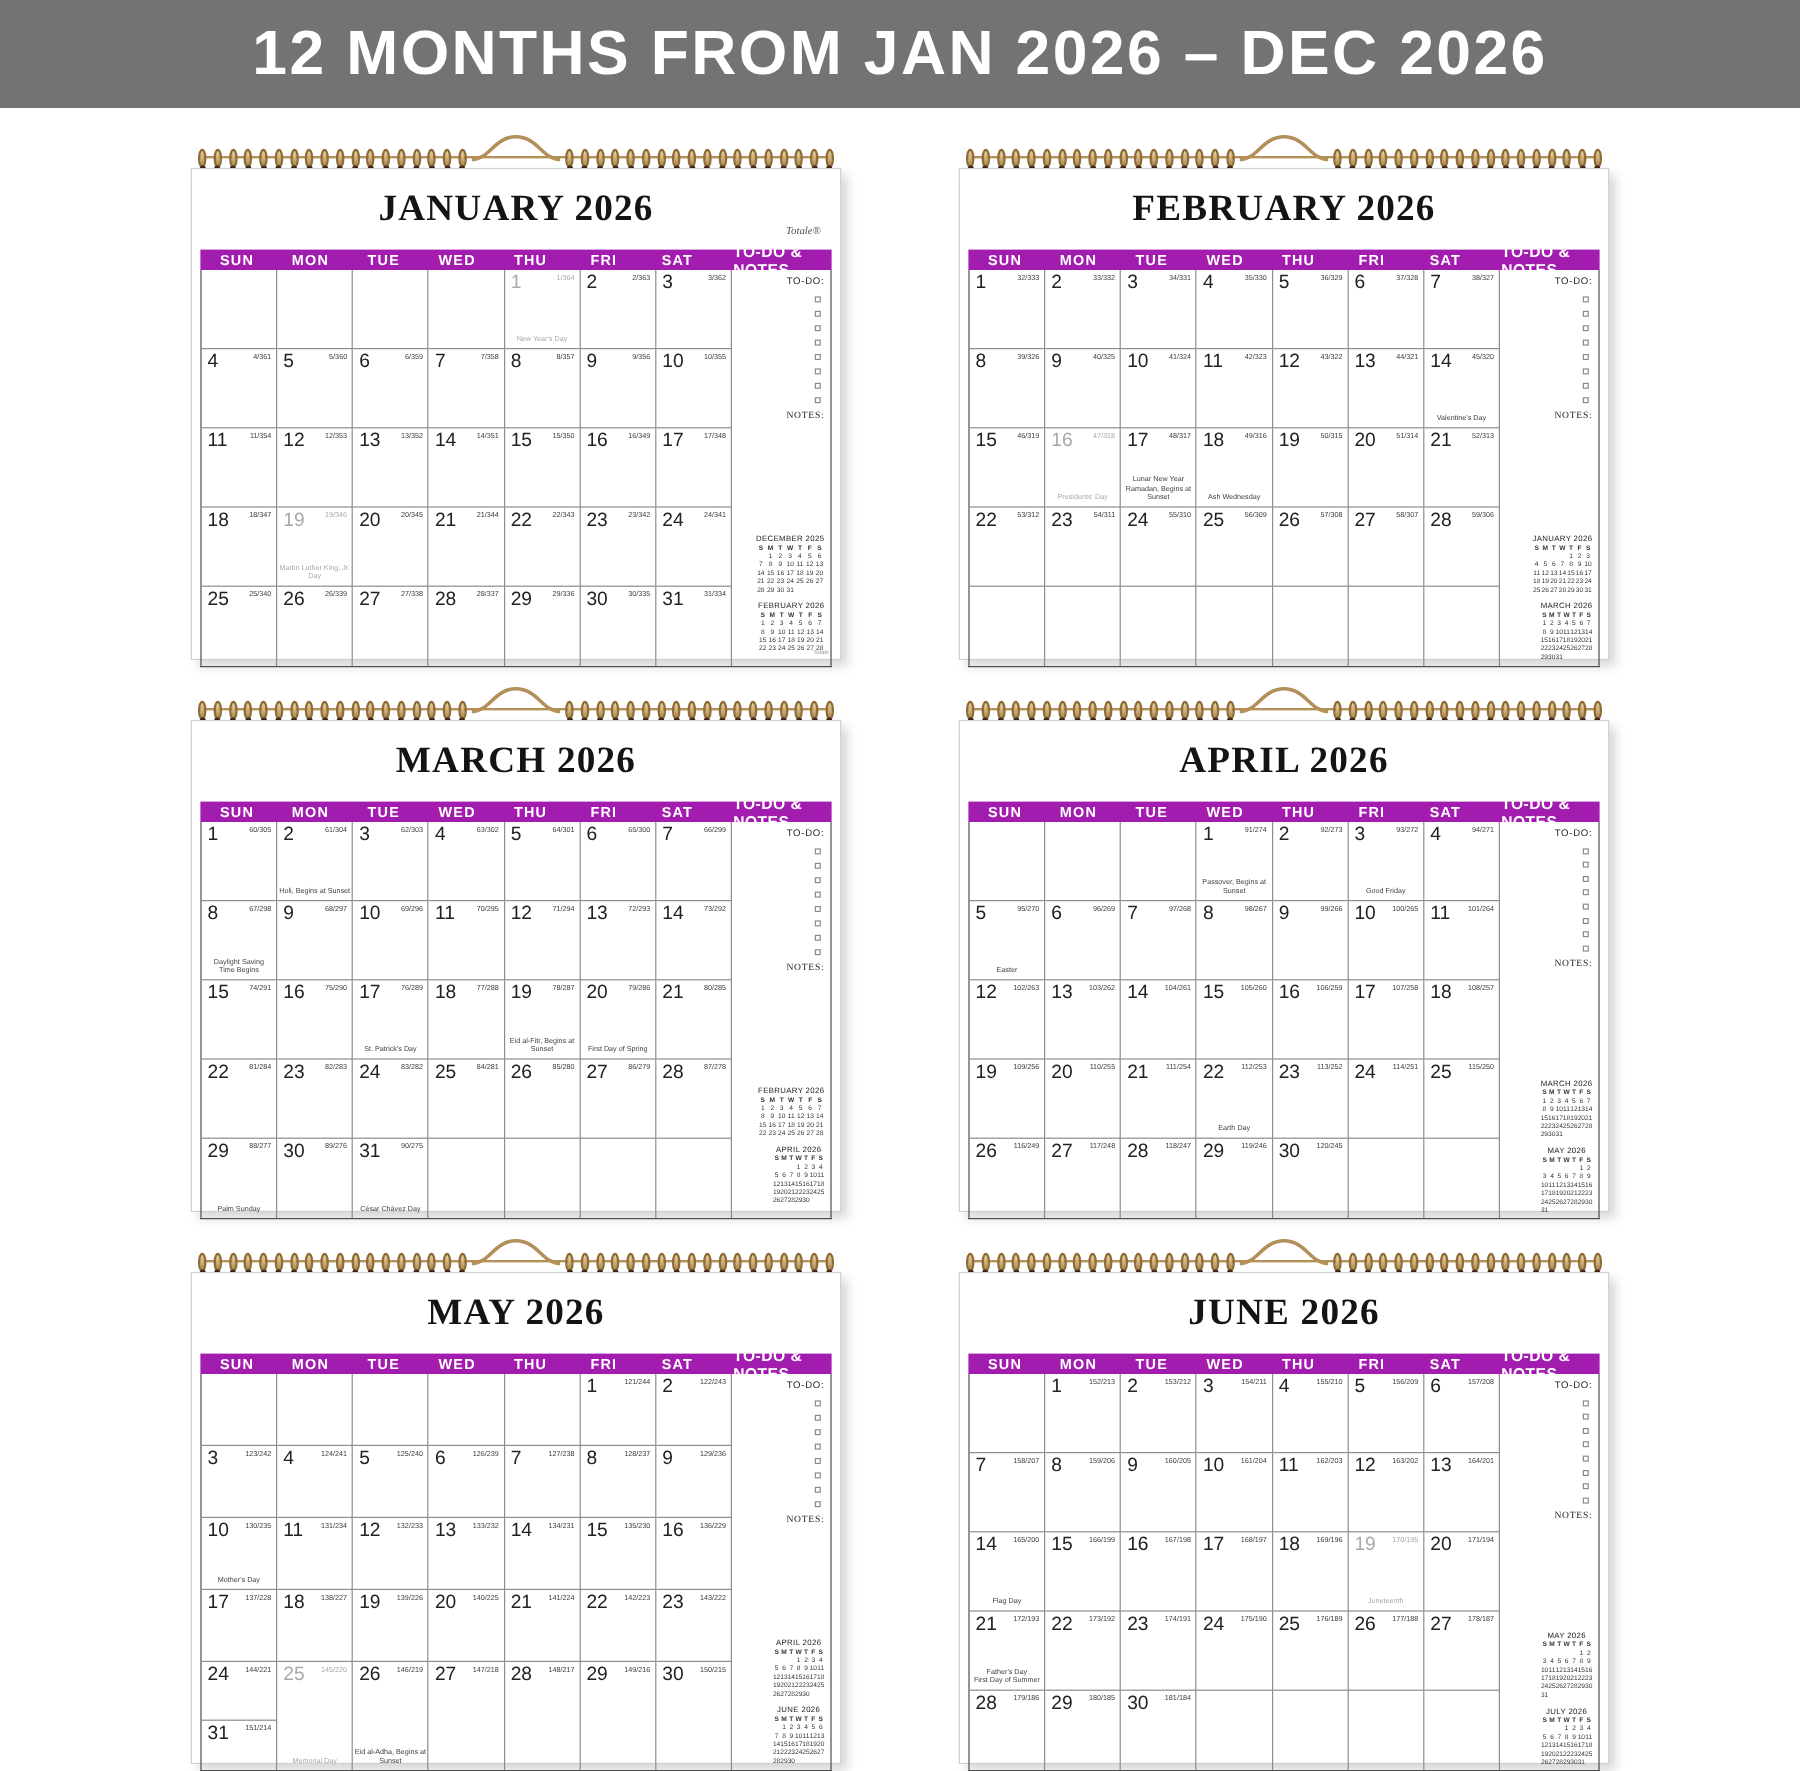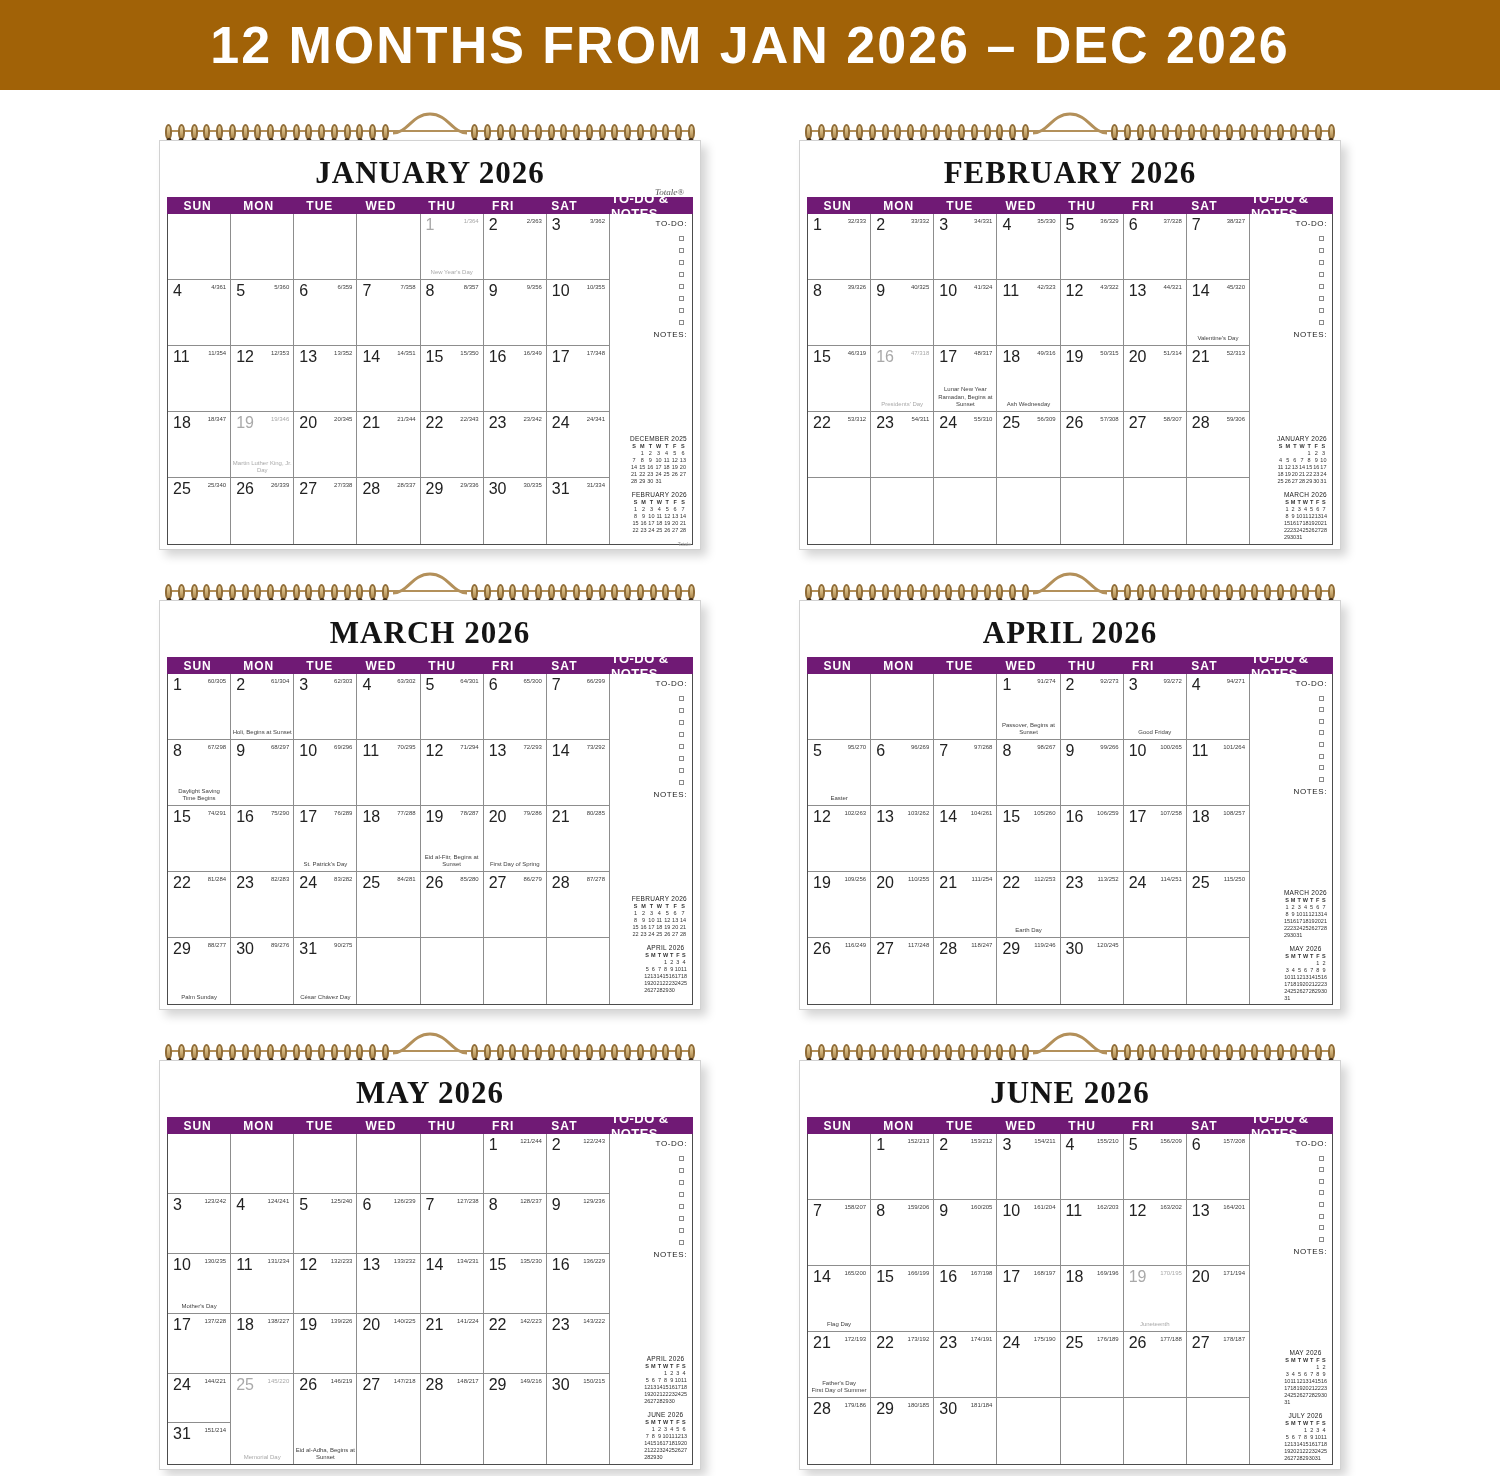--- a/index.html
+++ b/index.html
@@ -1,18 +1,18 @@
 <!DOCTYPE html>
 <html><head>
 <meta charset="utf-8">
 <style>
   * { box-sizing: border-box; margin: 0; padding: 0; }
   html, body { width: 1500px; height: 1476px; background: #fff; overflow: hidden;
     font-family: "Liberation Sans", sans-serif; }
-  .banner { height: 90px; background: #a16207; color: #fff; display: flex;
+  .banner { height: 90px; background: #737373; color: #fff; display: flex;
     align-items: center; justify-content: center; font-size: 52px; font-weight: bold;
     letter-spacing: 2px; white-space: nowrap; }
   #calendars { display: grid; grid-template-columns: 542px 542px; column-gap: 98px;
     row-gap: 14px; justify-content: center; padding-top: 14px; }
   .cal-unit { width: 542px; }
   
   .binding { position: relative; height: 36px; display: flex; align-items: flex-end; padding: 0 2px; }
   .wire { position: absolute; left: 8px; right: 8px; bottom: 8px; height: 2px; background: #b3905a; }
   .loops { flex: 1; display: flex; justify-content: space-between; align-items: flex-end; padding: 0 4px; }
   .loop { position: relative; width: 7px; height: 16px; border: 2px solid #8f6c38;
@@ -21,21 +21,21 @@
     bottom: -5px; width: 5px; height: 5px; border-radius: 50%; background: #3c2a18; }
   .hook { width: 74px; display: flex; justify-content: center; margin-bottom: 4px; }
   
   .cal-page { position: relative; height: 410px; background: #fff; border: 1px solid #d2d2d2;
     box-shadow: 6px 6px 9px rgba(0,0,0,0.17); padding: 0 7px; }
   .cal-title { padding-top: 15px; text-align: center; font-family: "Liberation Serif", serif;
     font-size: 31px; font-weight: bold; letter-spacing: 1px; color: #141414; line-height: 1.1; }
   .brand { position: absolute; top: 46px; right: 16px; font-family: "Liberation Serif", serif;
     font-style: italic; font-size: 9px; color: #555; }
   .footer-brand { position: absolute; bottom: 2px; right: 9px; font-size: 5px; color: #9a9a9a; }
-  .cal-head { display: flex; margin-top: 7px; background: #701a75; color: #fff; height: 17px; gap: 16px; }
+  .cal-head { display: flex; margin-top: 18px; background: #a21caf; color: #fff; height: 17px; gap: 16px; }
   .head-days { flex: 1; display: grid; grid-template-columns: repeat(7, 1fr); }
   .head-cell { display: flex; align-items: center; justify-content: center; font-size: 12px;
     font-weight: bold; letter-spacing: 1px; }
   .side-head { width: 82px; display: flex; align-items: center; justify-content: center;
     font-size: 13px; font-weight: bold; letter-spacing: 0.4px; }
   .cal-body { display: flex; height: 331px; border: 1px solid #4c4c4c; border-top: none; }
   .day-grid { flex: 1; display: grid; grid-template-columns: repeat(7, 1fr);
     grid-template-rows: repeat(5, 1fr); }
   .day-grid.tall-last { grid-template-rows: repeat(4, 1fr) 1.5fr; }
   .cell { position: relative; border-right: 1px solid #8d8d8d; border-bottom: 1px solid #8d8d8d; }
@@ -44,21 +44,21 @@
   .jul { position: absolute; top: 4px; right: 4px; font-size: 6px; color: #3d3d3d; }
   .holiday { position: absolute; bottom: 2px; left: 1px; right: 1px; text-align: center;
     font-size: 6px; color: #3f3f3f; line-height: 1.3; }
   .gray .num, .gray .jul, .gray .holiday { color: #a9a9a9; }
   .split-top { position: relative; height: 54%; border-bottom: 1px solid #8d8d8d; }
   .split-bottom { position: relative; height: 46%; }
   
   .side-col { width: 82px; padding: 3px 5px 2px 6px; display: flex; flex-direction: column;
     overflow: hidden; align-items: flex-end; }
   .side-label { font-size: 8px; letter-spacing: 0.6px; color: #222; margin: 2px 0 2px; }
-  .side-label.notes { margin-top: 4px; }
+  .side-label.notes { margin-top: 4px; font-family: Liberation Serif, serif; }
   .todo-row { display: flex; align-items: flex-end; height: 12px; }
   .todo-box { width: 5px; height: 5px; border: 1px solid #8a8a8a; margin-right: 3px; margin-bottom: 1px; }
   .todo-line { flex: 1; border-bottom: 1px solid #b0b0b0; height: 100%; }
   .note-line { height: 11px; border-bottom: 1px solid #949494; }
   .mini { margin-top: 6px; }
   .mini-title { text-align: center; font-size: 6.5px; letter-spacing: 0.3px; color: #222;
     margin-bottom: 1px; white-space: nowrap; }
   .mini-grid { display: grid; grid-template-columns: repeat(7, 1fr); }
   .mini-grid span { text-align: center; font-size: 5.5px; line-height: 7px; color: #333; }
   .mini-grid span.mh { font-weight: bold; }

